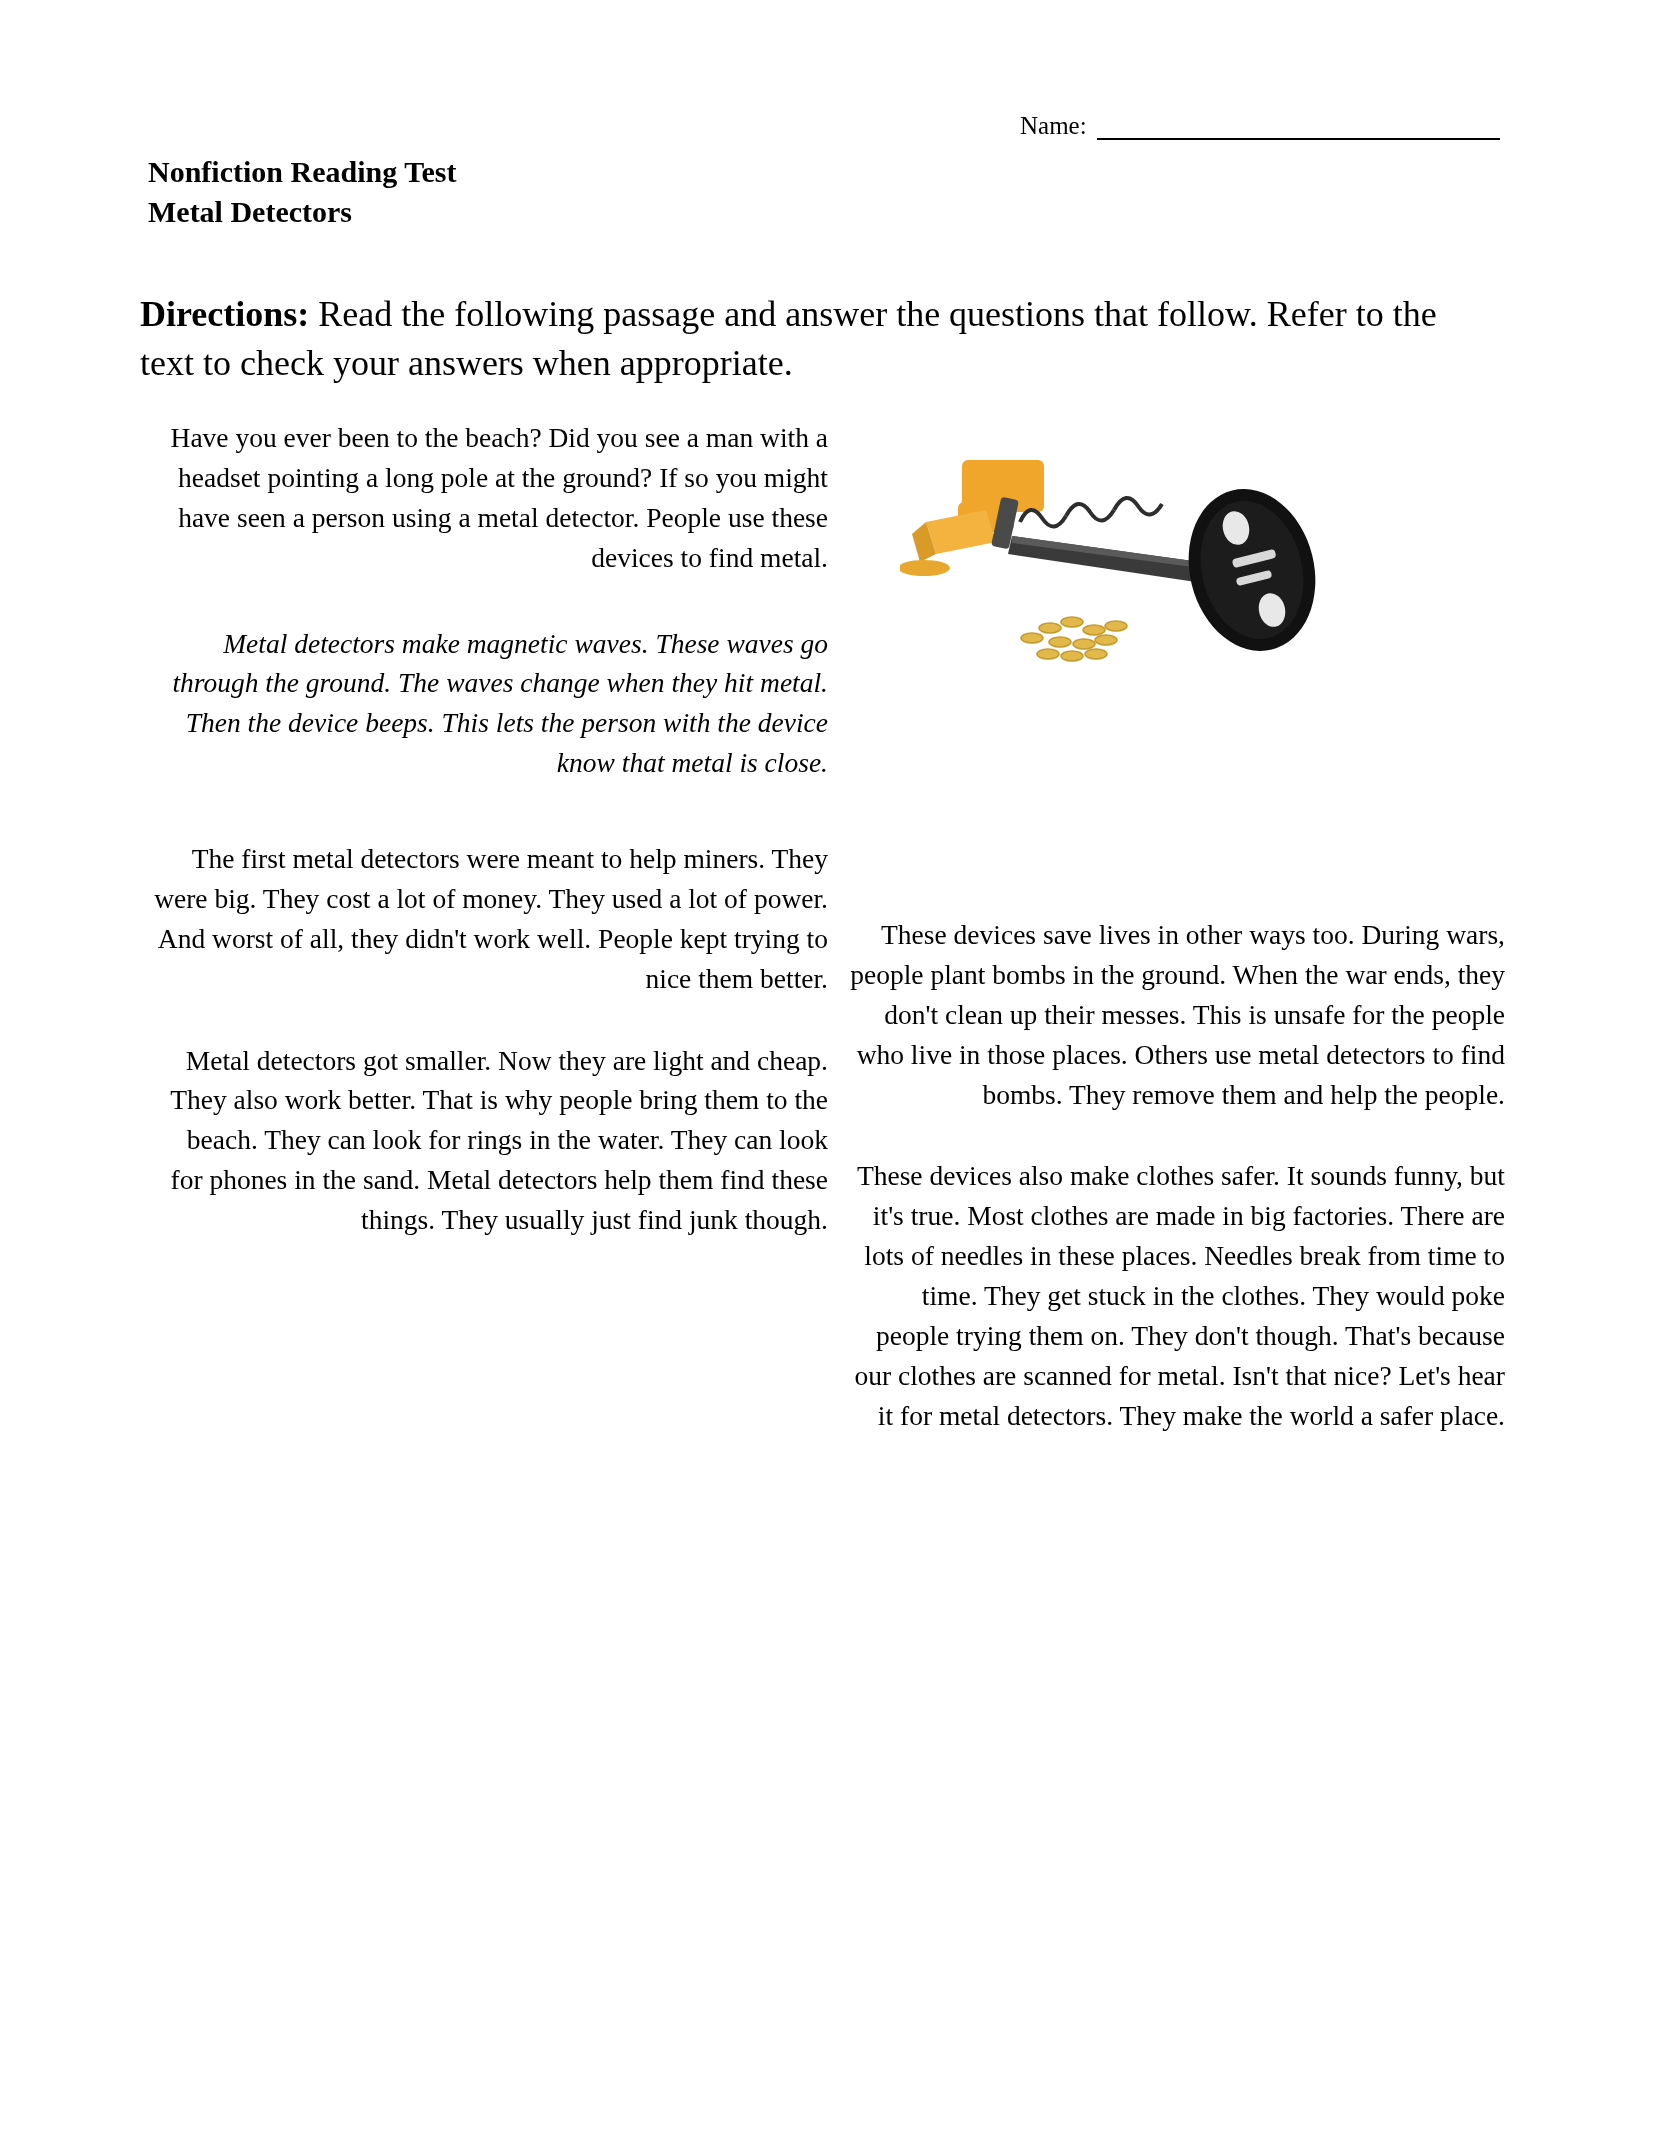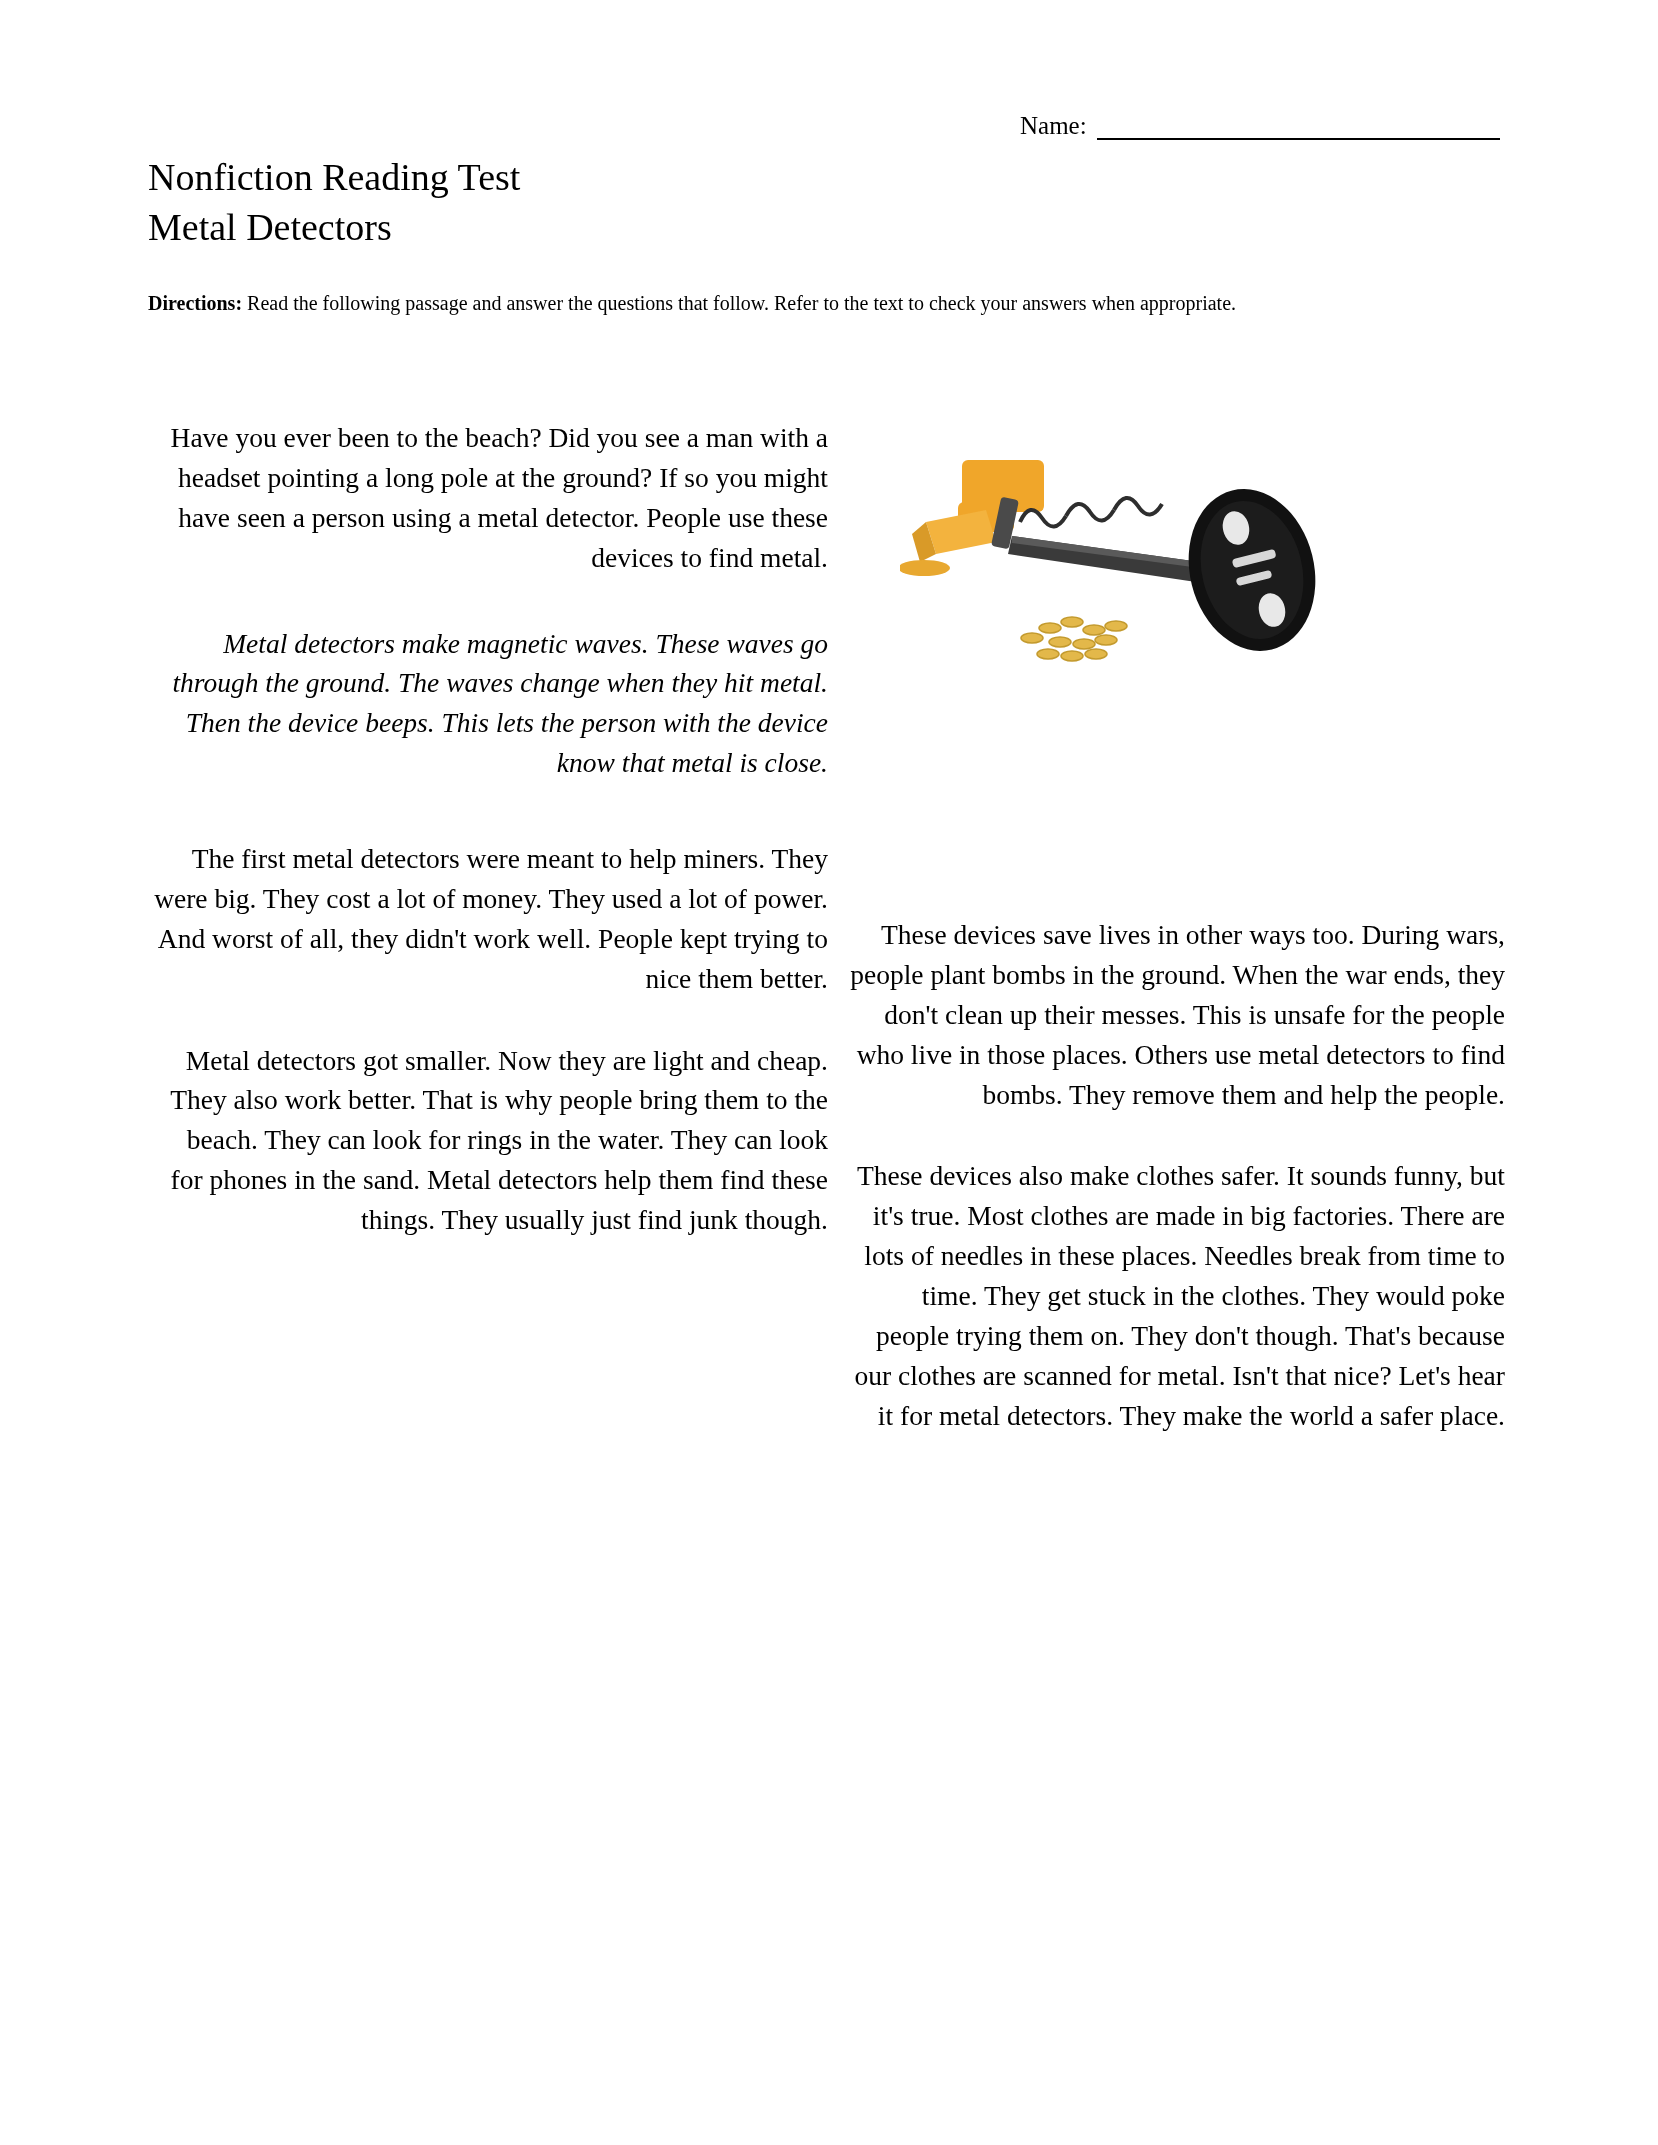--- a/index.html
+++ b/index.html
@@ -46,33 +46,33 @@
   }
 
   
   .title-block {
     position: absolute;
     left: 148px;
     top: 152px;
     width: 800px;
   }
   .title-line {
-    font-size: 38px;
-    font-weight: normal;
+    font-size: 30px;
+    font-weight: bold;
     line-height: 1.32;
     font-family: "Liberation Serif", serif;
   }
 
   
   .directions {
     position: absolute;
-    left: 148px;
+    left: 140px;
     top: 290px;
     width: 1310px;
-    font-size: 20px;
+    font-size: 36px;
     line-height: 1.35;
   }
   .directions .dir-label {
     font-weight: bold;
   }
 
   
   .col-left {
     position: absolute;
     left: 148px;

